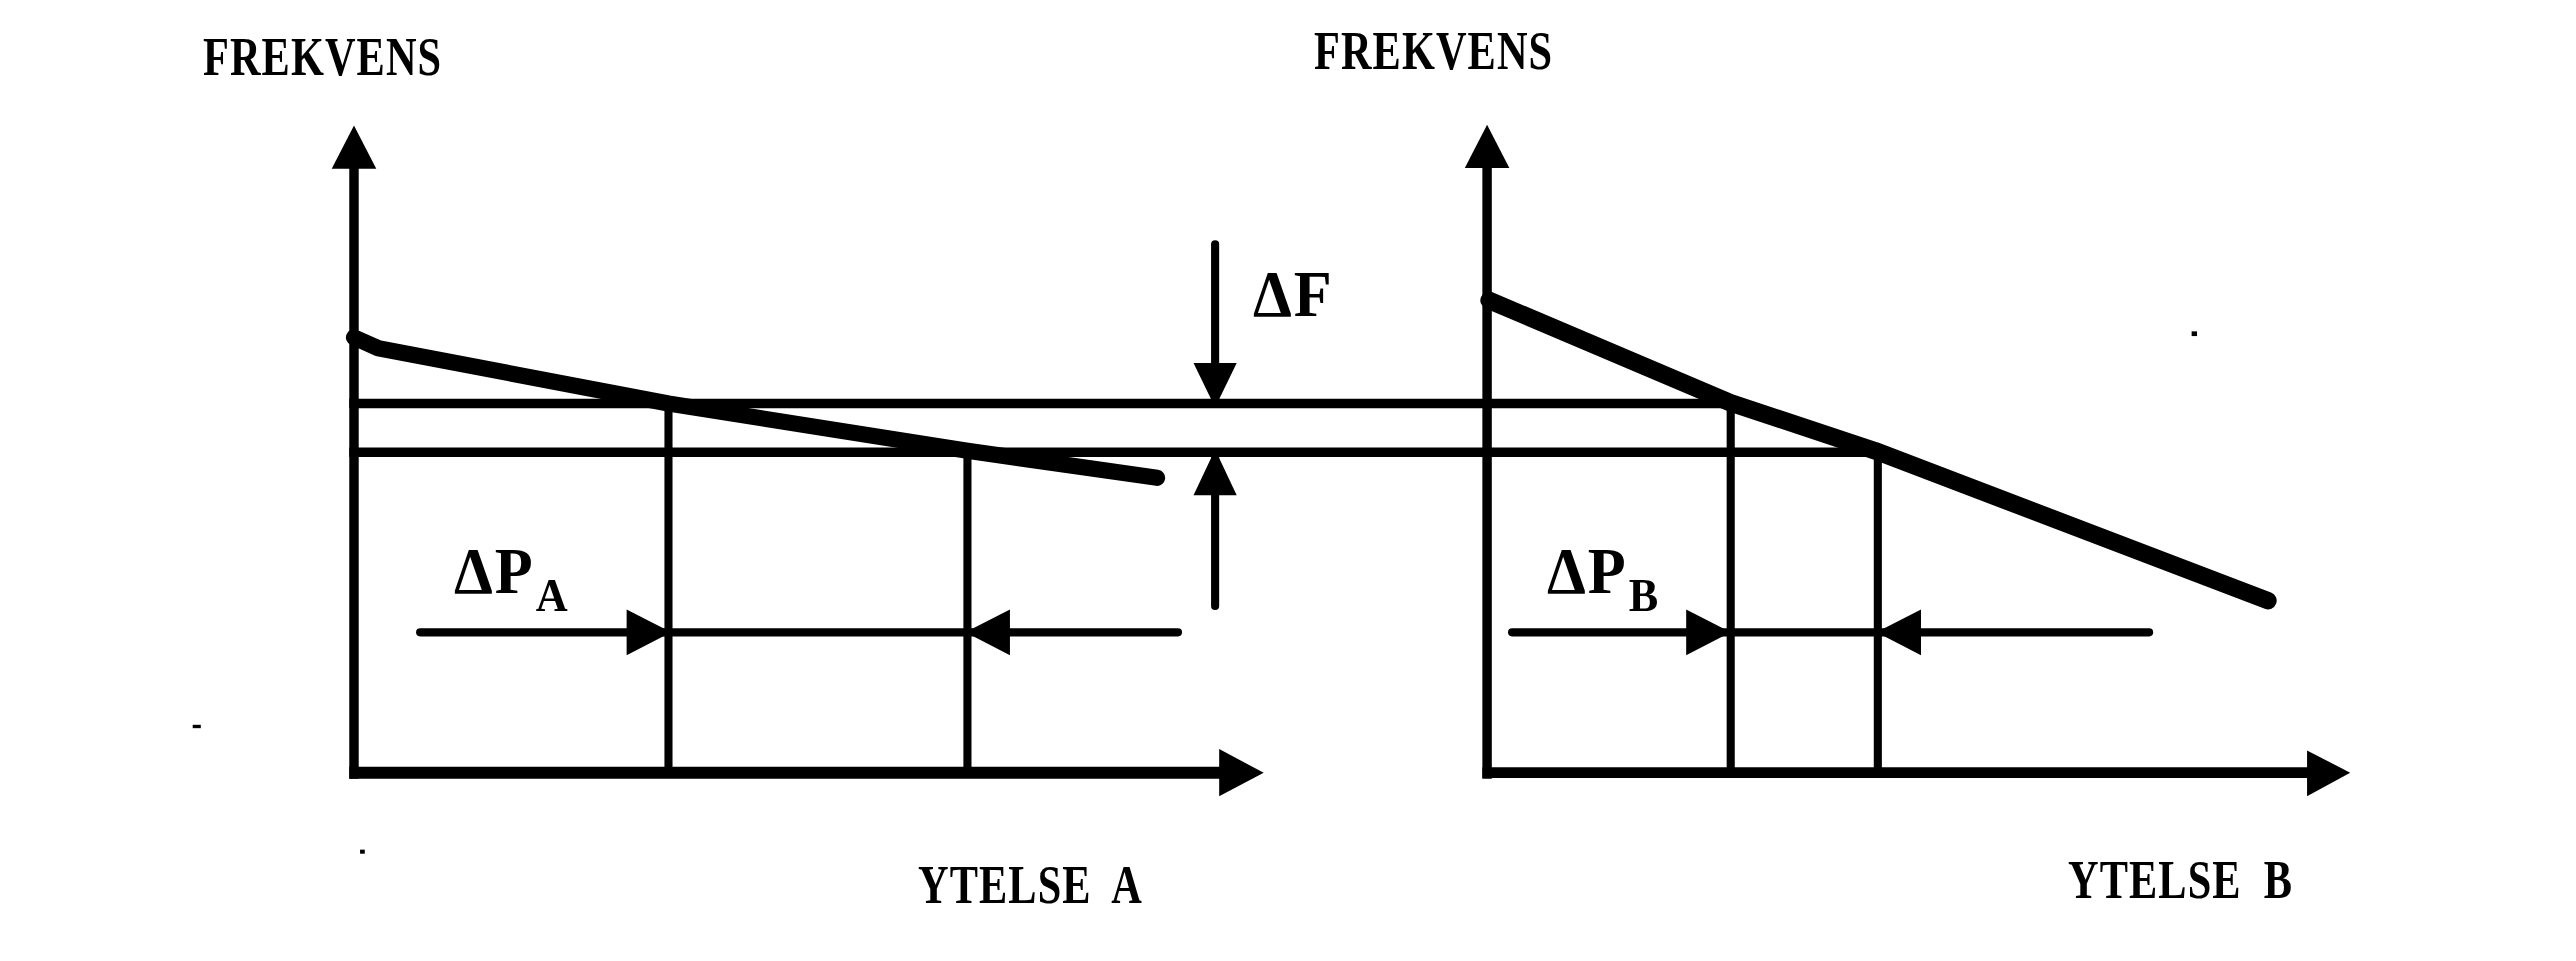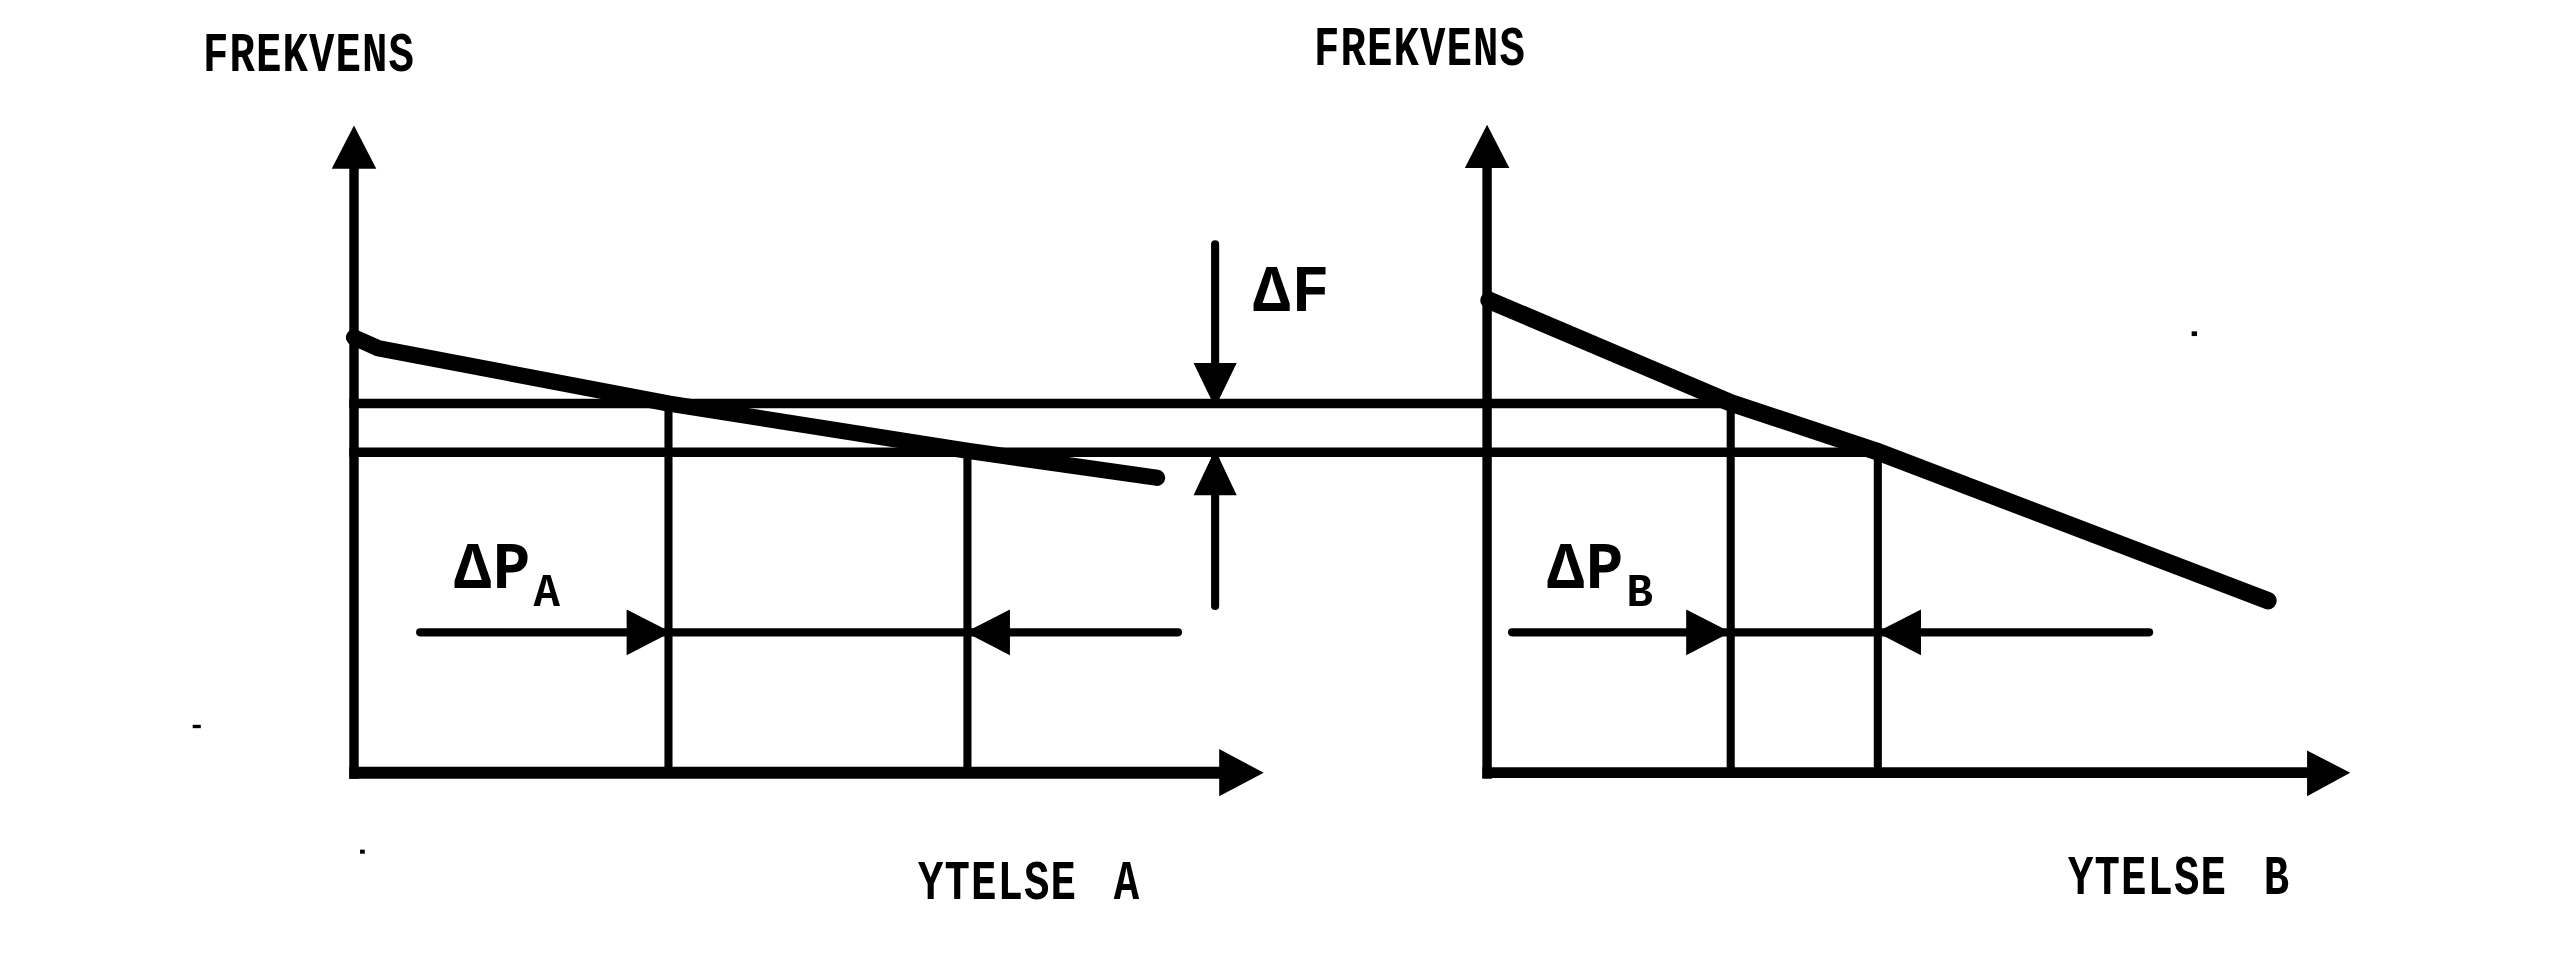--- a/index.html
+++ b/index.html
@@ -6,21 +6,21 @@
     margin: 0;
     padding: 0;
     background: #ffffff;
   }
   .canvas {
     position: relative;
     width: 2576px;
     height: 961px;
     background: #ffffff;
     overflow: hidden;
-    font-family: Liberation Mono, monospace;
+    font-family: Liberation Serif, serif;
   }
   .linework {
     position: absolute;
     inset: 0;
     width: 100%;
     height: 100%;
   }
   .lbl {
     position: absolute;
     font-weight: 700;

